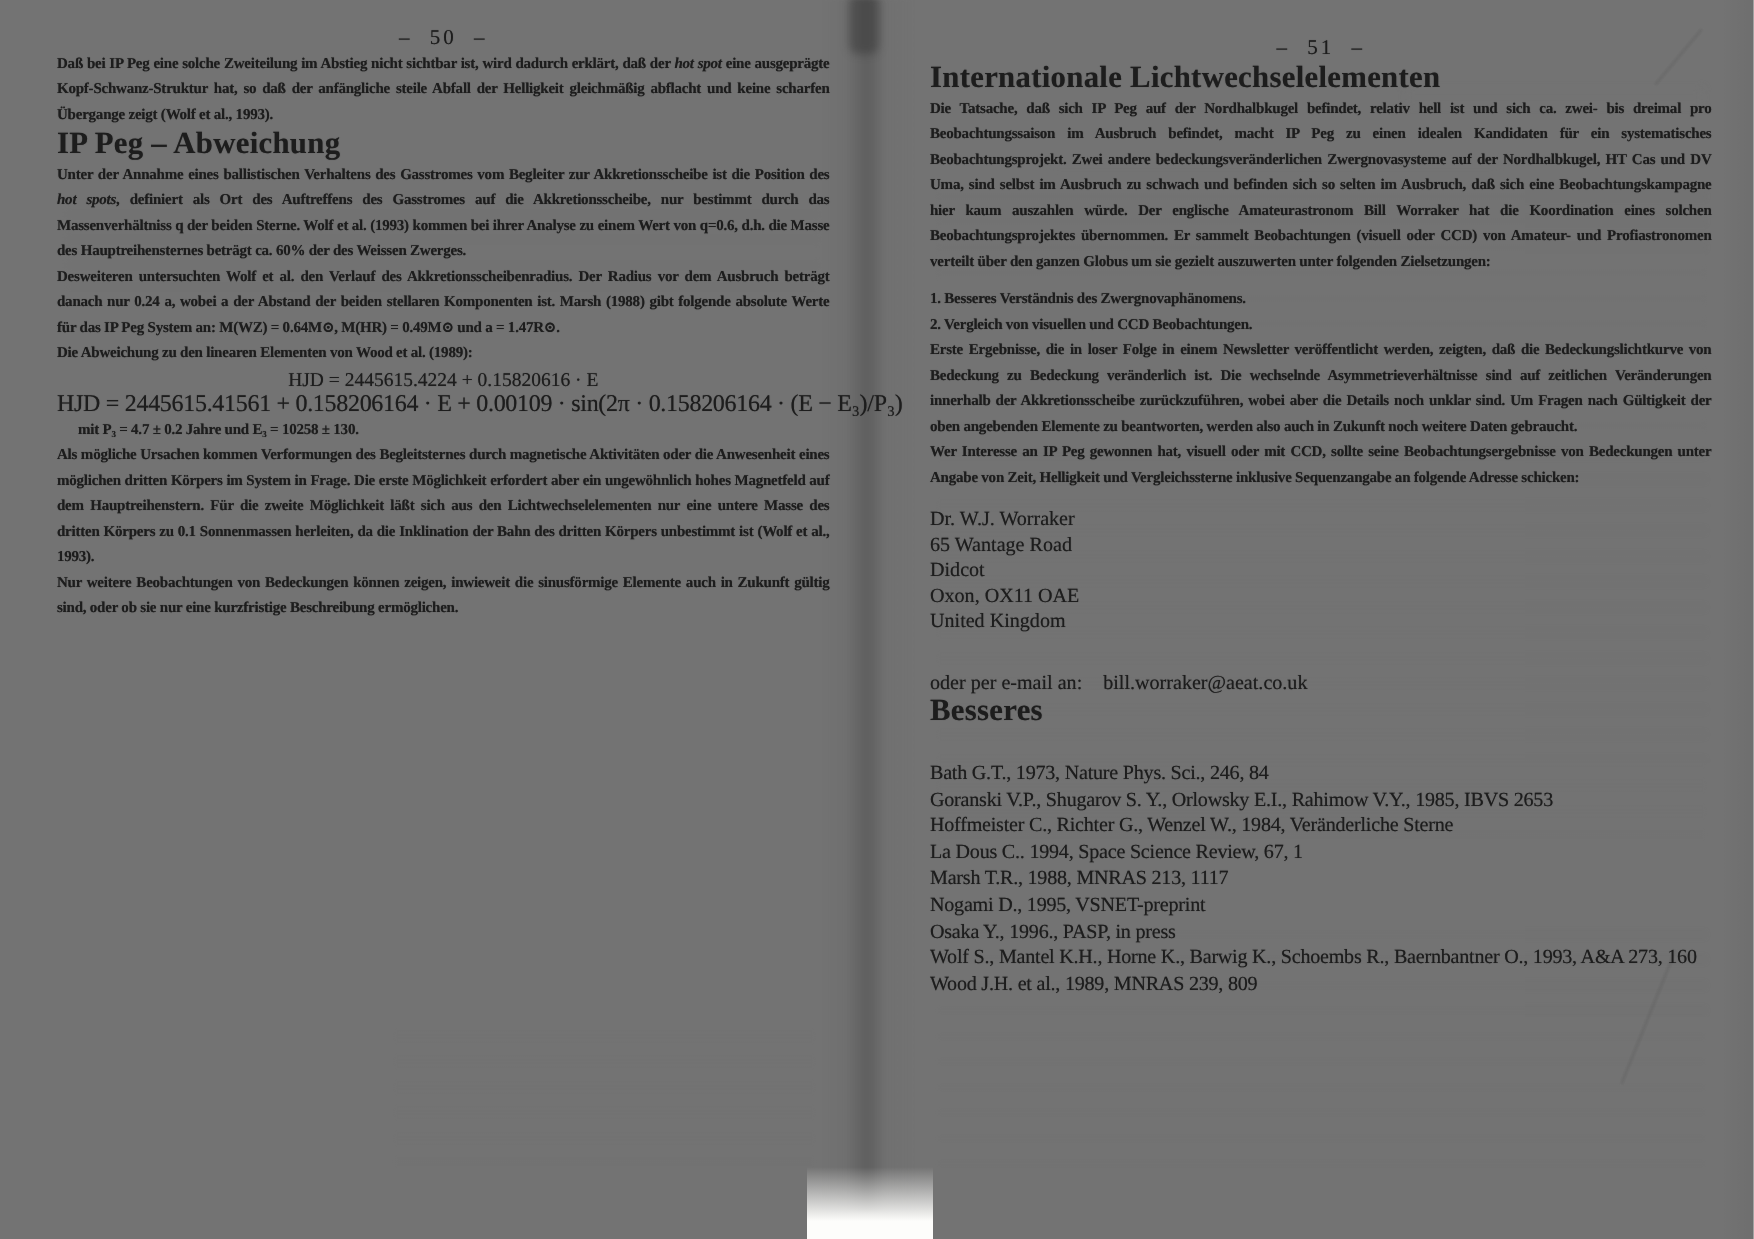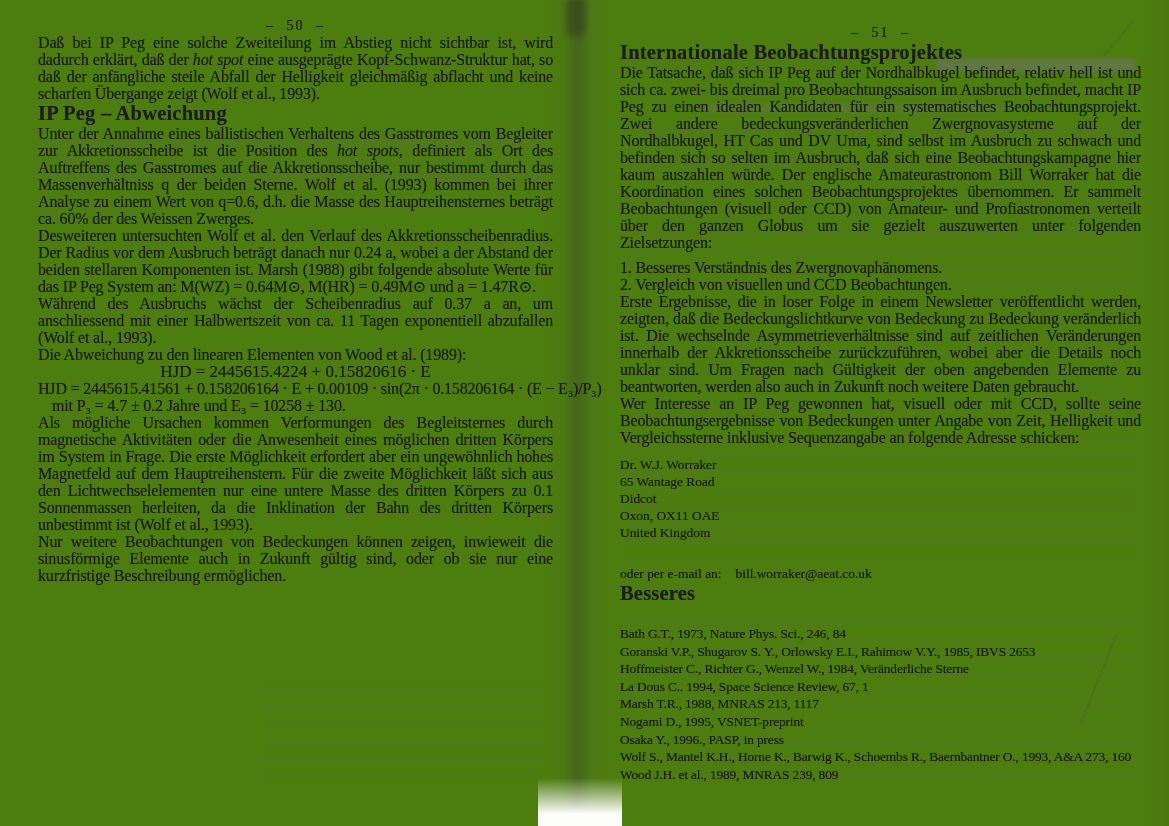--- a/index.html
+++ b/index.html
@@ -4,21 +4,21 @@
 <style>
   * { box-sizing: border-box; }
   html, body { margin: 0; padding: 0; }
   body {
     width: 1169px; height: 826px;
     background: #f4f4f2;
     font-family: "Liberation Serif", "DejaVu Serif", serif;
   }
   .spread {
     position: relative; width: 1169px; height: 826px;
-    background: #4d7c0f; overflow: hidden;
+    background: #737373; overflow: hidden;
     color: #1d1d1d;
   }
 
   
   .gutter {
     position: absolute; left: 548px; top: 0; width: 62px; height: 808px;
     background: linear-gradient(90deg,
       rgba(0,0,0,0) 0%, rgba(70,70,70,0.07) 25%,
       rgba(55,55,55,0.30) 46%, rgba(55,55,55,0.28) 53%,
       rgba(90,90,90,0.10) 68%, rgba(0,0,0,0) 100%);
@@ -68,25 +68,25 @@
   .pagenum {
     text-align: center; font-size: 14px; letter-spacing: 2px; word-spacing: 6px;
     text-shadow: 0 0 .5px rgba(25,25,25,.6);
   }
   .pn-r { margin-top: 7px; text-align: center; }
   .heading {
     font-size: 20.5px; font-weight: 700; letter-spacing: .2px;
     text-shadow: 0 0 .6px rgba(25,25,25,.5);
   }
   .body {
-    font-size: 16px; line-height: 17px; letter-spacing: -0.15px;
-    text-align: justify; text-shadow: 0 0 .5px rgba(25,25,25,.65);
+    font-size: 10px; line-height: 17px; letter-spacing: -0.15px;
+    text-align: justify; text-shadow: 0 0 .5px rgba(25,25,25,.65); font-weight: bold;
   }
   .formula {
-    font-size: 17px; line-height: 17px; text-align: center;
+    font-size: 13px; line-height: 17px; text-align: center;
     text-shadow: 0 0 .5px rgba(25,25,25,.65);
   }
   .f2 { white-space: nowrap; font-size: 16px; letter-spacing: -0.2px; }
   .indent { padding-left: 14px; text-align: left; }
   .li { text-align: left; }
   .addr div { font-size: 13.4px; line-height: 17px; text-align: left;
               text-shadow: 0 0 .5px rgba(25,25,25,.65); }
   .email { font-size: 13.4px; line-height: 17px;
            text-shadow: 0 0 .5px rgba(25,25,25,.65); }
   .email-val { margin-left: 14px; }
@@ -120,39 +120,38 @@
     <div class="pagenum">– 50 –</div>
 
     <p class="body mt26"><span>Daß bei IP Peg eine solche Zweiteilung im Abstieg nicht sichtbar ist, wird dadurch erklärt, daß der </span><i>hot spot</i><span> eine ausgeprägte Kopf-Schwanz-Struktur hat, so daß der anfängliche steile Abfall der Helligkeit gleichmäßig abflacht und keine scharfen Übergange zeigt (Wolf et al., 1993).</span></p>
 
     <h1 class="heading mt60">IP Peg – Abweichung</h1>
 
     <p class="body mt11"><span>Unter der Annahme eines ballistischen Verhaltens des Gasstromes vom Begleiter zur Akkretionsscheibe ist die Position des </span><i>hot spots</i><span>, definiert als Ort des Auftreffens des Gasstromes auf die Akkretionsscheibe, nur bestimmt durch das Massenverhältniss q der beiden Sterne. Wolf et al. (1993) kommen bei ihrer Analyse zu einem Wert von q=0.6, d.h. die Masse des Hauptreihensternes beträgt ca. 60% der des Weissen Zwerges.</span></p>
 
     <p class="body mt12">Desweiteren untersuchten Wolf et al. den Verlauf des Akkretionsscheibenradius. Der Radius vor dem Ausbruch beträgt danach nur 0.24 a, wobei a der Abstand der beiden stellaren Komponenten ist. Marsh (1988) gibt folgende absolute Werte für das IP Peg System an: M(WZ) = 0.64M⊙, M(HR) = 0.49M⊙ und a = 1.47R⊙.</p>
 
-    <p class="body mt8">Während des Ausbruchs wächst der Scheibenradius auf 0.37 a an, um anschliessend mit einer Halbwertszeit von ca. 11 Tagen exponentiell abzufallen (Wolf et al., 1993).</p>
     <p class="body">Die Abweichung zu den linearen Elementen von Wood et al. (1989):</p>
 
     <p class="formula mt8">HJD = 2445615.4224 + 0.15820616 · E</p>
 
 
     <p class="formula f2 mt12">HJD = 2445615.41561 + 0.158206164 · E + 0.00109 · sin(2π · 0.158206164 · (E − E₃)/P₃)</p>
 
     <p class="body indent mt16">mit P₃ = 4.7 ± 0.2 Jahre und E₃ = 10258 ± 130.</p>
 
     <p class="body mt30">Als mögliche Ursachen kommen Verformungen des Begleitsternes durch magnetische Aktivitäten oder die Anwesenheit eines möglichen dritten Körpers im System in Frage. Die erste Möglichkeit erfordert aber ein ungewöhnlich hohes Magnetfeld auf dem Hauptreihenstern. Für die zweite Möglichkeit läßt sich aus den Lichtwechselelementen nur eine untere Masse des dritten Körpers zu 0.1 Sonnenmassen herleiten, da die Inklination der Bahn des dritten Körpers unbestimmt ist (Wolf et al., 1993).</p>
 
     <p class="body mt10">Nur weitere Beobachtungen von Bedeckungen können zeigen, inwieweit die sinusförmige Elemente auch in Zukunft gültig sind, oder ob sie nur eine kurzfristige Beschreibung ermöglichen.</p>
   </section>
 
   <section class="page page-right">
     <div class="pagenum pn-r">– 51 –</div>
 
-    <h1 class="heading mt16">Internationale Beobachtungsprojektes</h1>
+    <h1 class="heading mt16">Internationale Lichtwechselelementen</h1>
 
     <p class="body mt13">Die Tatsache, daß sich IP Peg auf der Nordhalbkugel befindet, relativ hell ist und sich ca. zwei- bis dreimal pro Beobachtungssaison im Ausbruch befindet, macht IP Peg zu einen idealen Kandidaten für ein systematisches Beobachtungsprojekt. Zwei andere bedeckungsveränderlichen Zwergnovasysteme auf der Nordhalbkugel, HT Cas und DV Uma, sind selbst im Ausbruch zu schwach und befinden sich so selten im Ausbruch, daß sich eine Beobachtungskampagne hier kaum auszahlen würde. Der englische Amateurastronom Bill Worraker hat die Koordination eines solchen Beobachtungsprojektes übernommen. Er sammelt Beobachtungen (visuell oder CCD) von Amateur- und Profiastronomen verteilt über den ganzen Globus um sie gezielt auszuwerten unter folgenden Zielsetzungen:</p>
 
     <div class="mt8">
       <div class="body li">1. Besseres Verständnis des Zwergnovaphänomens.</div>
       <div class="body li">2. Vergleich von visuellen und CCD Beobachtungen.</div>
     </div>
 
     <p class="body mt10">Erste Ergebnisse, die in loser Folge in einem Newsletter veröffentlicht werden, zeigten, daß die Bedeckungslichtkurve von Bedeckung zu Bedeckung veränderlich ist. Die wechselnde Asymmetrieverhältnisse sind auf zeitlichen Veränderungen innerhalb der Akkretionsscheibe zurückzuführen, wobei aber die Details noch unklar sind. Um Fragen nach Gültigkeit der oben angebenden Elemente zu beantworten, werden also auch in Zukunft noch weitere Daten gebraucht.</p>
 

